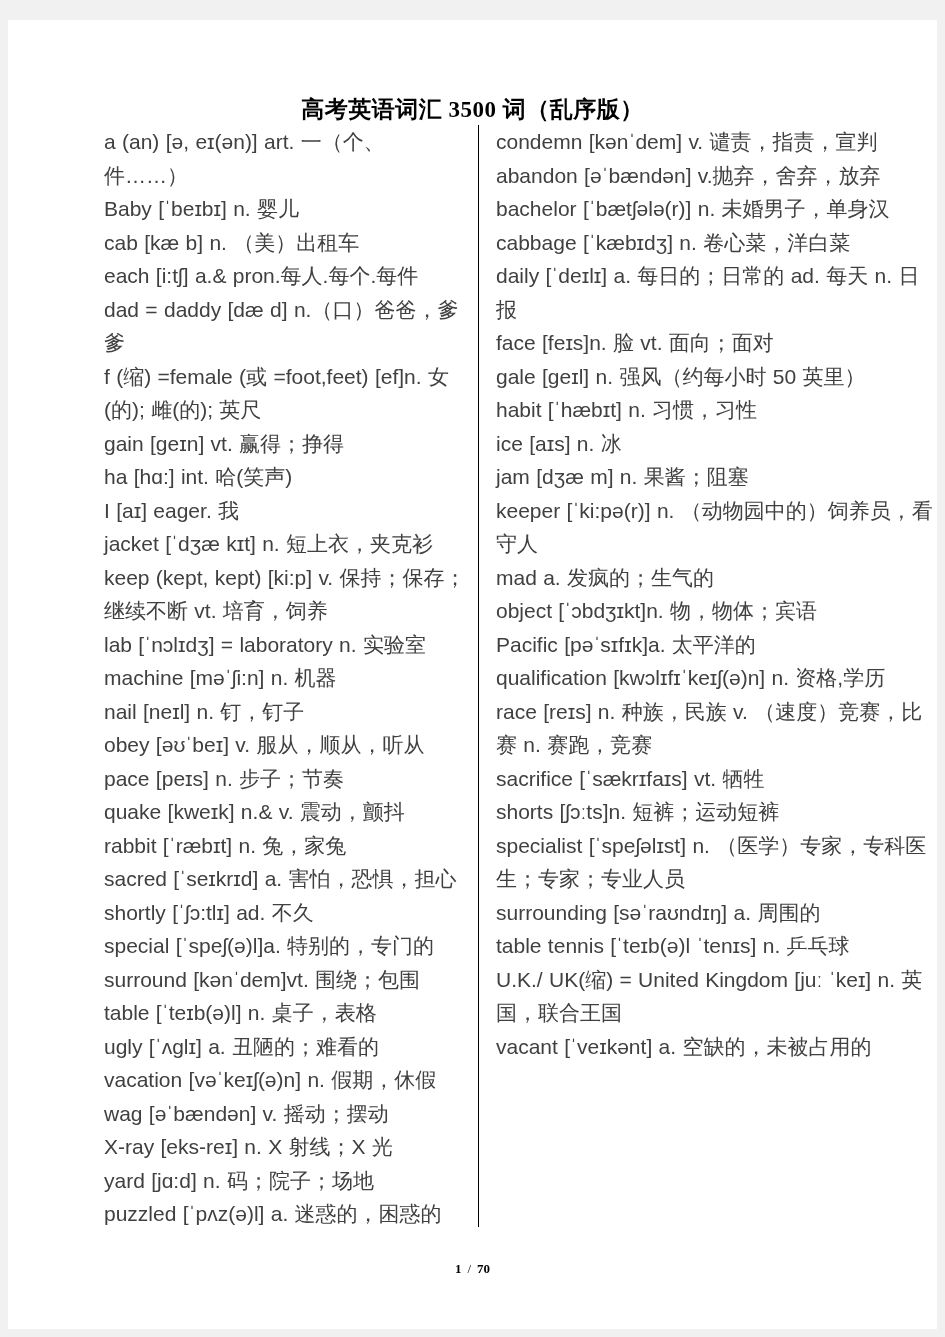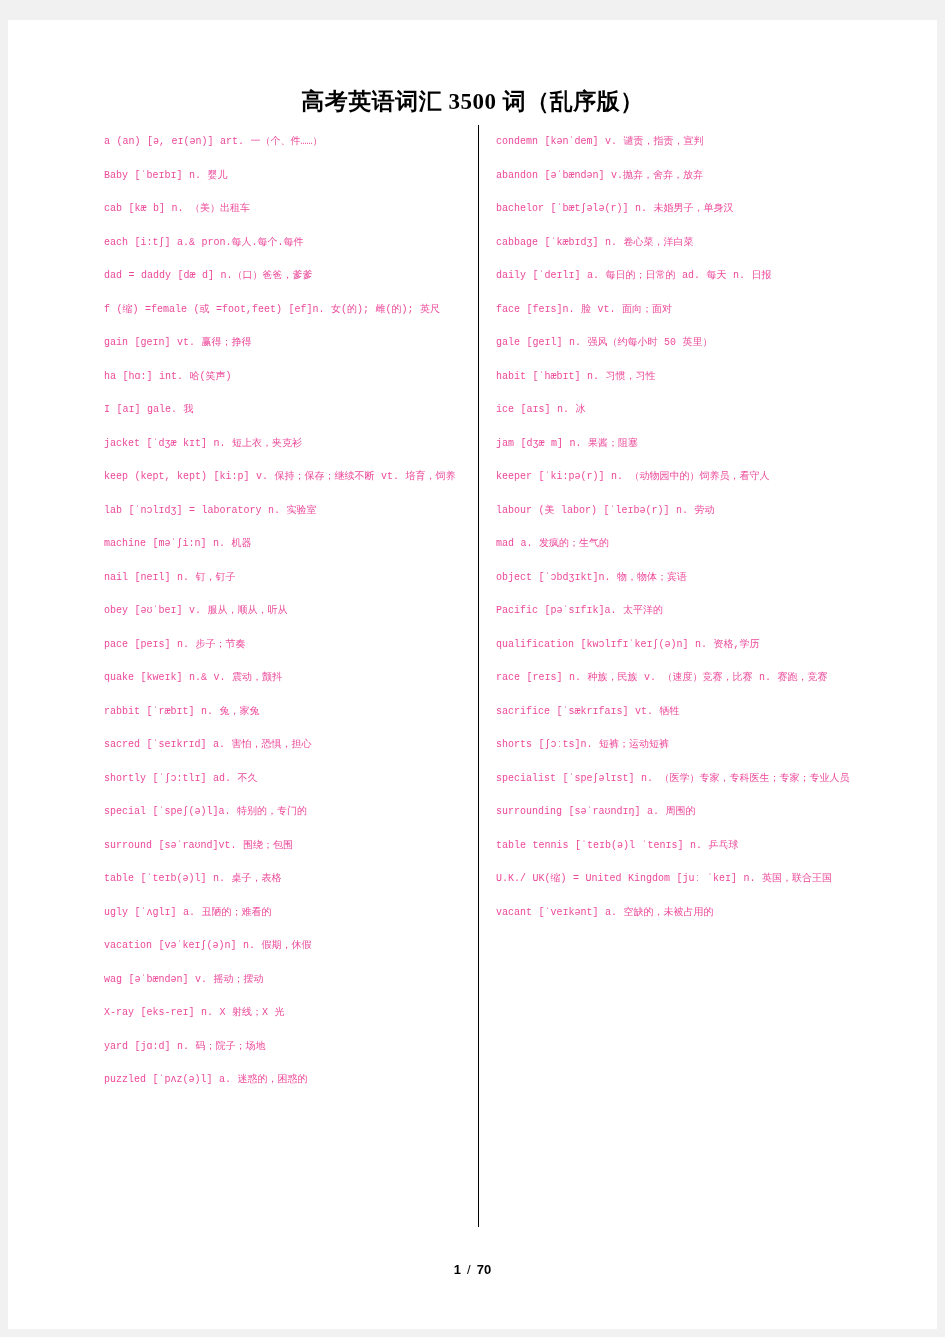--- a/index.html
+++ b/index.html
@@ -29,21 +29,21 @@
     right: 0;
     bottom: 0;
     padding: 0;
   }
   .doc-title {
     text-align: center;
     font-size: 23px;
     font-weight: bold;
     color: #000000;
     letter-spacing: 0.5px;
-    margin: 0;
+    margin: 8px;
     padding-top: 68px;
     padding-bottom: 0;
     font-family: "Liberation Serif", "DejaVu Serif", serif;
     line-height: 1.2;
   }
   .columns {
     position: absolute;
     left: 0;
     top: 105px;
     width: 929px;
@@ -64,39 +64,39 @@
     width: 0;
     border-left: 1.4px solid #000000;
     height: 1102px;
     align-self: flex-start;
   }
   .col-right {
     width: 458px;
     padding-left: 17px;
   }
   .entry {
-    font-size: 10px;
+    font-size: 21px;
     line-height: 33.5px;
-    color: #ec4899;
-    font-family: Liberation Mono, monospace;
+    color: #404040;
+    font-family: Liberation Sans, sans-serif;
     white-space: normal;
     word-spacing: 0.5px;
     margin: 0;
     padding: 0;
   }
   .footer {
     position: absolute;
     left: 0;
     right: 0;
     bottom: 52px;
     text-align: center;
     font-size: 13px;
     font-weight: bold;
     color: #000000;
-    font-family: Liberation Sans, sans-serif;
+    font-family: Liberation Serif, serif;
   }
   .footer .sep {
     padding: 0 6px;
     font-weight: normal;
   }
 </style>
 </head>
 <body>
 
 <div class="page">
@@ -109,34 +109,34 @@
       <div class="col col-left">
         <div id="left-entries">
             <p class="entry">a (an) [ə, eɪ(ən)] art.  一（个、件……）</p>
             <p class="entry">Baby [ˈbeɪbɪ] n.  婴儿</p>
             <p class="entry">cab [kæ b] n. （美）出租车</p>
             <p class="entry">each [i:tʃ] a.&amp; pron.每人.每个.每件</p>
             <p class="entry">dad = daddy [dæ d] n.（口）爸爸，爹爹</p>
             <p class="entry">f (缩) =female (或 =foot,feet) [ef]n.  女(的); 雌(的);  英尺</p>
             <p class="entry">gain [geɪn] vt.  赢得；挣得</p>
             <p class="entry">ha [hɑ:] int.  哈(笑声)</p>
-            <p class="entry">I [aɪ] gale.  我</p>
+            <p class="entry">I [aɪ] eager.  我</p>
             <p class="entry">jacket [ˈdʒæ kɪt] n.  短上衣，夹克衫</p>
             <p class="entry">keep (kept, kept) [ki:p] v.  保持；保存；继续不断 vt.  培育，饲养</p>
             <p class="entry">lab [ˈnɔlɪdʒ] = laboratory n.  实验室</p>
             <p class="entry">machine [məˈʃi:n] n.  机器</p>
             <p class="entry">nail [neɪl] n.  钉，钉子</p>
             <p class="entry">obey [əʊˈbeɪ] v.  服从，顺从，听从</p>
             <p class="entry">pace [peɪs] n.  步子；节奏</p>
             <p class="entry">quake [kweɪk] n.&amp; v.  震动，颤抖</p>
             <p class="entry">rabbit [ˈræbɪt] n.  兔，家兔</p>
             <p class="entry">sacred [ˈseɪkrɪd] a.  害怕，恐惧，担心</p>
             <p class="entry">shortly [ˈʃɔ:tlɪ] ad.  不久</p>
             <p class="entry">special [ˈspeʃ(ə)l]a.  特别的，专门的</p>
-            <p class="entry">surround [səˈraʊnd]vt.  围绕；包围</p>
+            <p class="entry">surround [kənˈdem]vt.  围绕；包围</p>
             <p class="entry">table [ˈteɪb(ə)l] n.  桌子，表格</p>
             <p class="entry">ugly [ˈʌglɪ]   a.  丑陋的；难看的</p>
             <p class="entry">vacation [vəˈkeɪʃ(ə)n] n.  假期，休假</p>
             <p class="entry">wag [əˈbændən] v.  摇动；摆动</p>
             <p class="entry">X-ray [eks-reɪ] n. X 射线；X 光</p>
             <p class="entry">yard [jɑ:d] n.  码；院子；场地</p>
             <p class="entry">puzzled [ˈpʌz(ə)l] a.  迷惑的，困惑的</p>
           </div>
       </div>
 
@@ -148,21 +148,20 @@
             <p class="entry">abandon [əˈbændən]   v.抛弃，舍弃，放弃</p>
             <p class="entry">bachelor [ˈbætʃələ(r)] n.  未婚男子，单身汉</p>
             <p class="entry">cabbage [ˈkæbɪdʒ] n.  卷心菜，洋白菜</p>
             <p class="entry">daily [ˈdeɪlɪ] a.  每日的；日常的 ad.  每天 n.  日报</p>
             <p class="entry">face [feɪs]n.  脸 vt.  面向；面对</p>
             <p class="entry">gale [geɪl] n.  强风（约每小时 50 英里）</p>
             <p class="entry">habit [ˈhæbɪt] n.  习惯，习性</p>
             <p class="entry">ice [aɪs] n.  冰</p>
             <p class="entry">jam [dʒæ m] n.  果酱；阻塞</p>
             <p class="entry">keeper [ˈki:pə(r)] n. （动物园中的）饲养员，看守人</p>
-            <p class="entry">labour (美 labor) [ˈleɪbə(r)] n.  劳动</p>
             <p class="entry">mad a.  发疯的；生气的</p>
             <p class="entry">object [ˈɔbdʒɪkt]n.  物，物体；宾语</p>
             <p class="entry">Pacific [pəˈsɪfɪk]a.  太平洋的</p>
             <p class="entry">qualification [kwɔlɪfɪˈkeɪʃ(ə)n] n.  资格,学历</p>
             <p class="entry">race [reɪs] n.  种族，民族 v. （速度）竞赛，比赛 n.  赛跑，竞赛</p>
             <p class="entry">sacrifice [ˈsækrɪfaɪs] vt.  牺牲</p>
             <p class="entry">shorts [ʃɔːts]n.  短裤；运动短裤</p>
             <p class="entry">specialist [ˈspeʃəlɪst] n. （医学）专家，专科医生；专家；专业人员</p>
             <p class="entry">surrounding [səˈraʊndɪŋ] a.  周围的</p>
             <p class="entry">table tennis [ˈteɪb(ə)l ˈtenɪs] n.  乒乓球</p>

